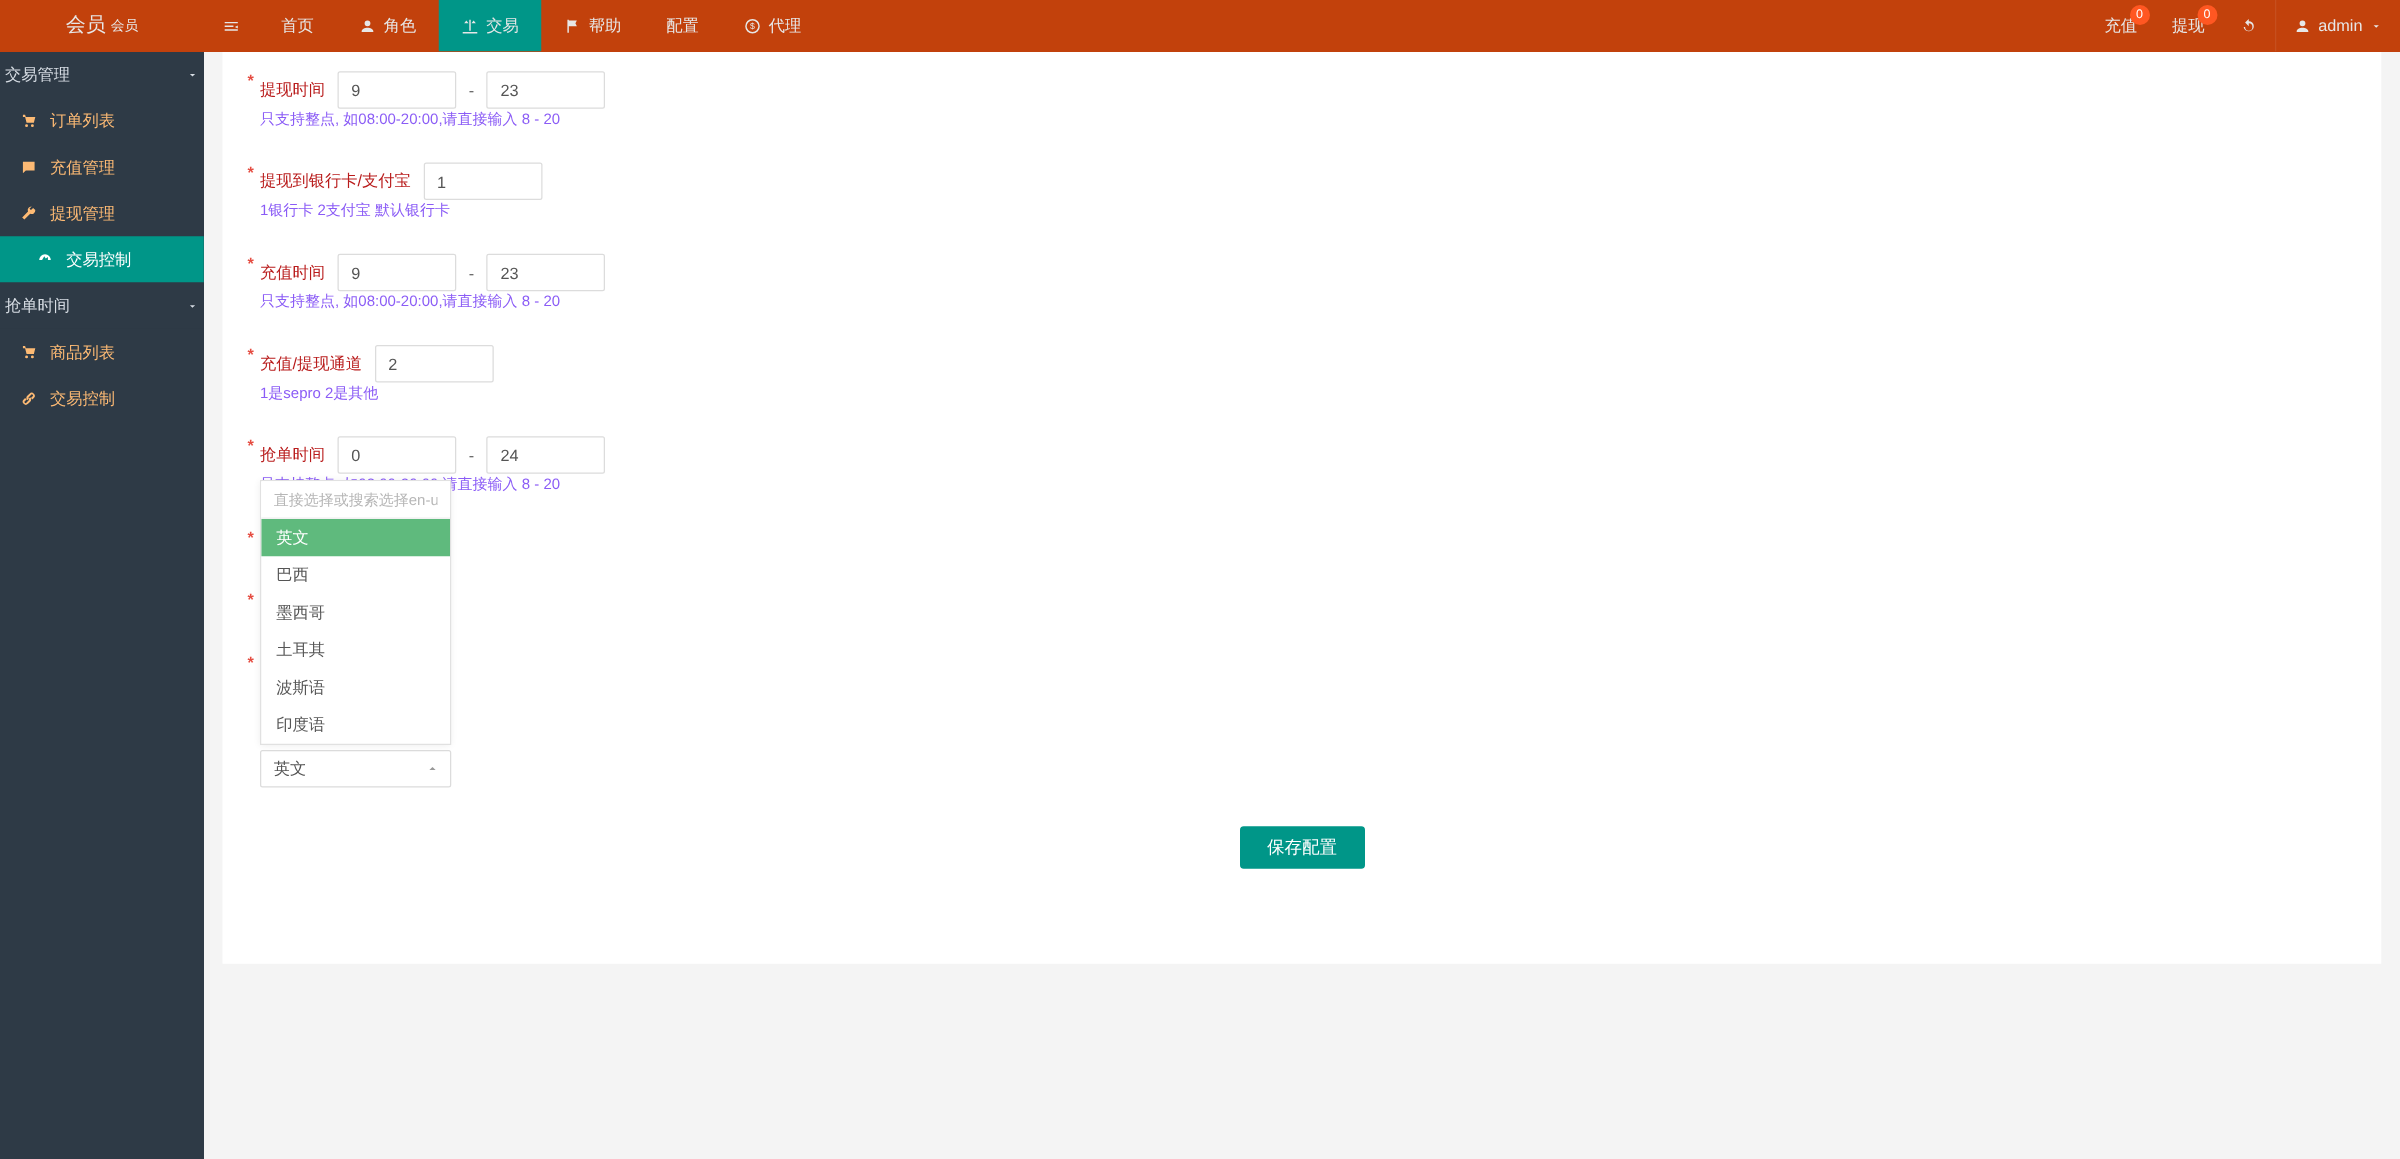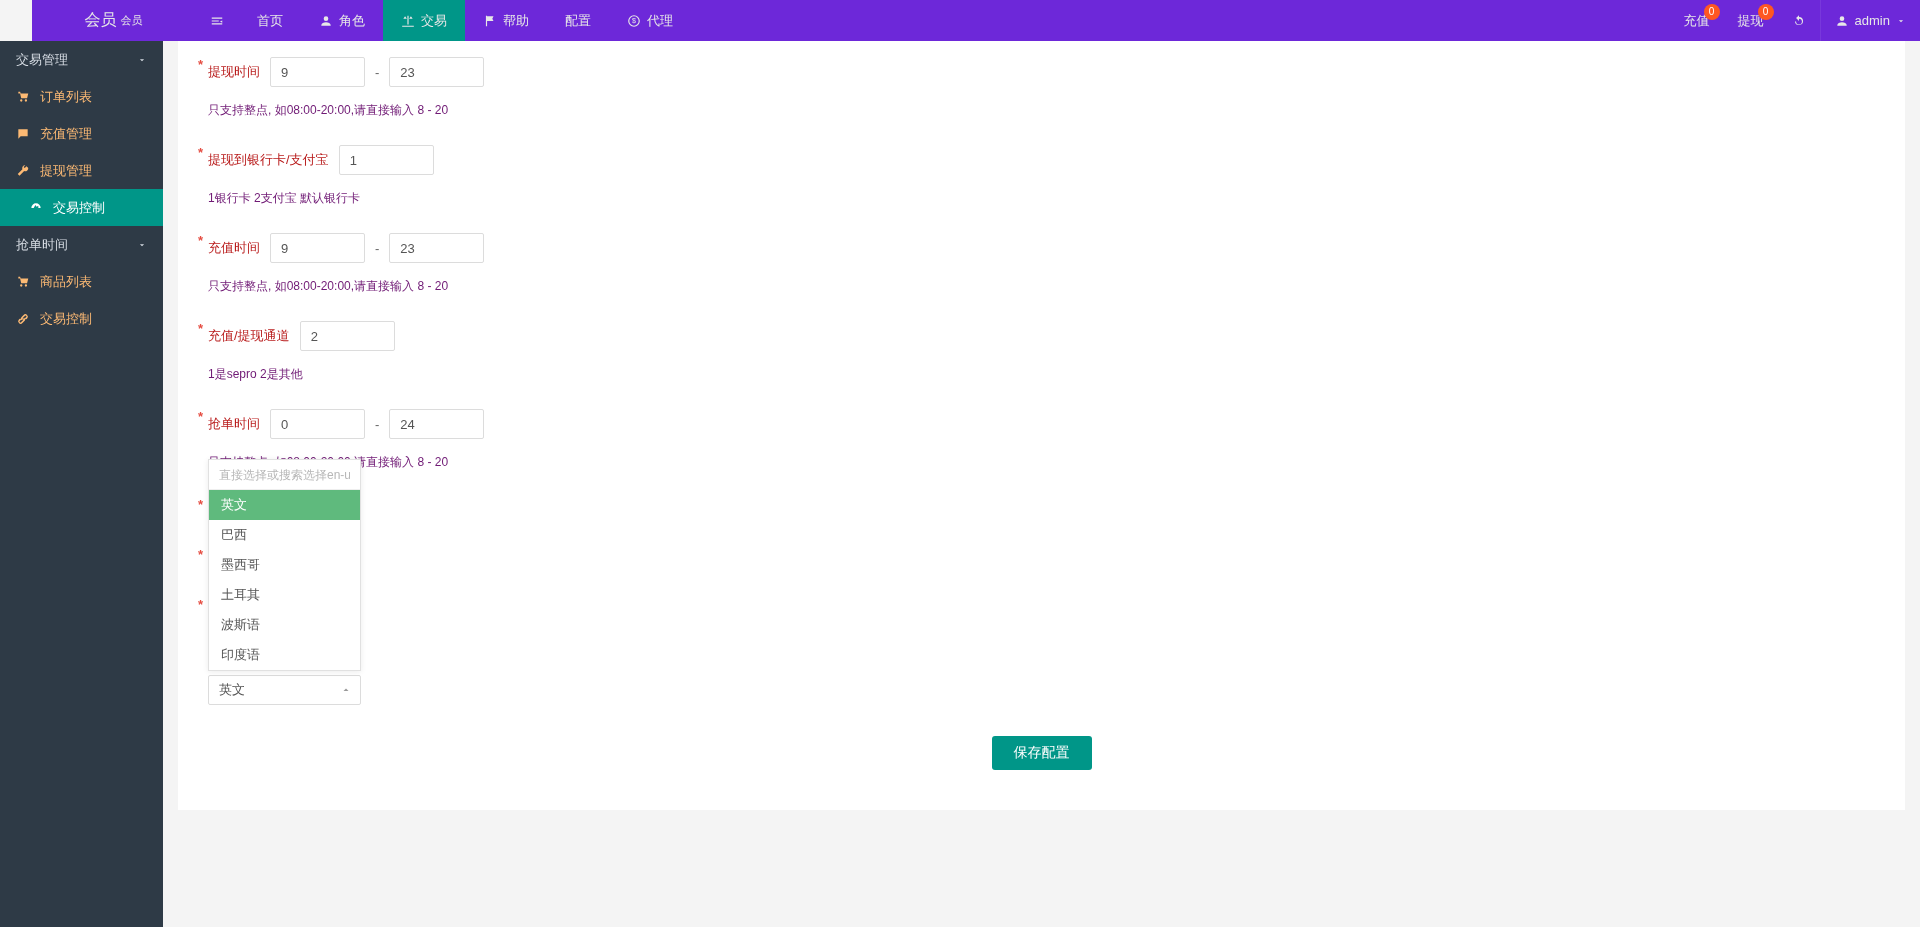--- a/index.html
+++ b/index.html
@@ -1,52 +1,52 @@
 <!DOCTYPE html>
 <html><head>
 <meta charset="utf-8">
 <style>
   * { box-sizing: border-box; margin: 0; padding: 0; }
   html, body { height: 100%; font-family: "Helvetica Neue", Arial, "PingFang SC", "Microsoft YaHei", sans-serif; font-size: 13px; color: #333; background: #f4f4f4; }
   body { width: 1920px; height: 927px; overflow: hidden; position: relative; }
 
   
-  .header { position: fixed; top: 0; left: 0; right: 0; height: 41px; background: #6d28d9; color: #e7e7e7; display: flex; align-items: stretch; z-index: 50; margin-left: 32px; }
+  .header { position: fixed; top: 0; left: 0; right: 0; height: 41px; background: #c2410c; color: #e7e7e7; display: flex; align-items: stretch; z-index: 50; }
   .logo { width: 163px; display: flex; align-items: center; justify-content: center; font-size: 16px; gap: 3px; }
   .logo .sub { font-size: 11px; vertical-align: super; margin-left: 1px; }
   .toggle-col { width: 44px; display: flex; align-items: center; justify-content: center; cursor: pointer; }
   .nav { display: flex; align-items: stretch; }
   .nav-item { padding: 0 18px; display: flex; align-items: center; gap: 6px; cursor: pointer; font-size: 13px; color: #e7e7e7; }
   .nav-item.active { background: #009688; }
   .nav-icon { display: inline-flex; width: 14px; height: 14px; }
   .header-right { margin-left: auto; display: flex; align-items: stretch; }
   .hdr-btn { padding: 16px 14px; display: flex; align-items: center; gap: 6px; cursor: pointer; position: relative; font-size: 13px; color: #e7e7e7; }
   .badge { position: absolute; top: 4px; right: 4px; min-width: 16px; height: 16px; border-radius: 8px; background: #ff5722; color: #fff; font-size: 10px; line-height: 16px; text-align: center; padding: 0 3px; }
   .hdr-sep { width: 1px; background: rgba(255,255,255,.08); }
 
   
   .sidebar { position: fixed; top: 41px; left: 0; bottom: 0; width: 163px; background: #2e3a46; color: #d7dde4; z-index: 40; }
-  .side-group { height: 37px; display: flex; align-items: center; padding: 0 16px; justify-content: space-between; cursor: pointer; font-size: 13px; background: #2e3a46; }
+  .side-group { height: 37px; display: flex; align-items: center; padding: 0 4px; justify-content: space-between; cursor: pointer; font-size: 13px; background: #2e3a46; }
   .side-item { height: 37px; display: flex; align-items: center; padding: 0 16px; gap: 10px; cursor: pointer; font-size: 13px; color: #fdba74; }
   .side-item.active { background: #009688; color: #fff; padding-left: 29px; }
   .side-icon { width: 14px; height: 14px; display: inline-flex; align-items: center; justify-content: center; }
   .chev { width: 10px; height: 10px; display: inline-flex; }
 
   
   .main { position: absolute; top: 41px; left: 163px; right: 0; bottom: 0; padding: 0 15px 15px 15px; overflow: auto; }
   .card { background: #fff; margin-top: 0; padding: 10px 30px 40px 30px; min-height: 730px; position: relative; }
 
   .form-item { position: relative; padding: 6px 0 4px 0; }
   .req { position: absolute; left: -10px; top: 6px; color: #e54d42; font-weight: bold; }
   .row { display: flex; align-items: center; gap: 10px; }
   .lbl { color: #b91c1c; font-size: 13px; white-space: nowrap; }
   .dash { color: #666; }
   input.num { width: 95px; height: 30px; border: 1px solid #dcdcdc; border-radius: 2px; padding: 0 10px; font-size: 13px; color: #555; background: #fff; }
   input.single { width: 95px; }
-  .hint { color: #701a75; font-size: 12px; margin-top: 15px; }
+  .hint { color: #8b5cf6; font-size: 12px; margin-top: 0; }
 
   .select-wrap { position: relative; width: 153px; }
   .sel-display { height: 30px; border: 1px solid #dcdcdc; border-radius: 2px; padding: 0 28px 0 10px; display: flex; align-items: center; font-size: 13px; color: #555; background: #fff; cursor: pointer; position: relative; }
   .sel-display .tri { position: absolute; right: 8px; width: 12px; height: 12px; }
 
   .dropdown { position: absolute; left: 0; bottom: 34px; width: 153px; border: 1px solid #e1e1e1; background: #fff; box-shadow: 0 1px 6px rgba(0,0,0,.08); z-index: 5; }
   .dd-search { width: 100%; height: 30px; border: none; border-bottom: 1px solid #eee; padding: 0 10px; font-size: 12px; color: #333; }
   .dd-search::placeholder { color: #b7b7b7; }
   .dd-list { max-height: 190px; overflow: auto; }
   .dd-opt { height: 30px; padding: 0 12px; display: flex; align-items: center; font-size: 13px; color: #555; cursor: pointer; }

